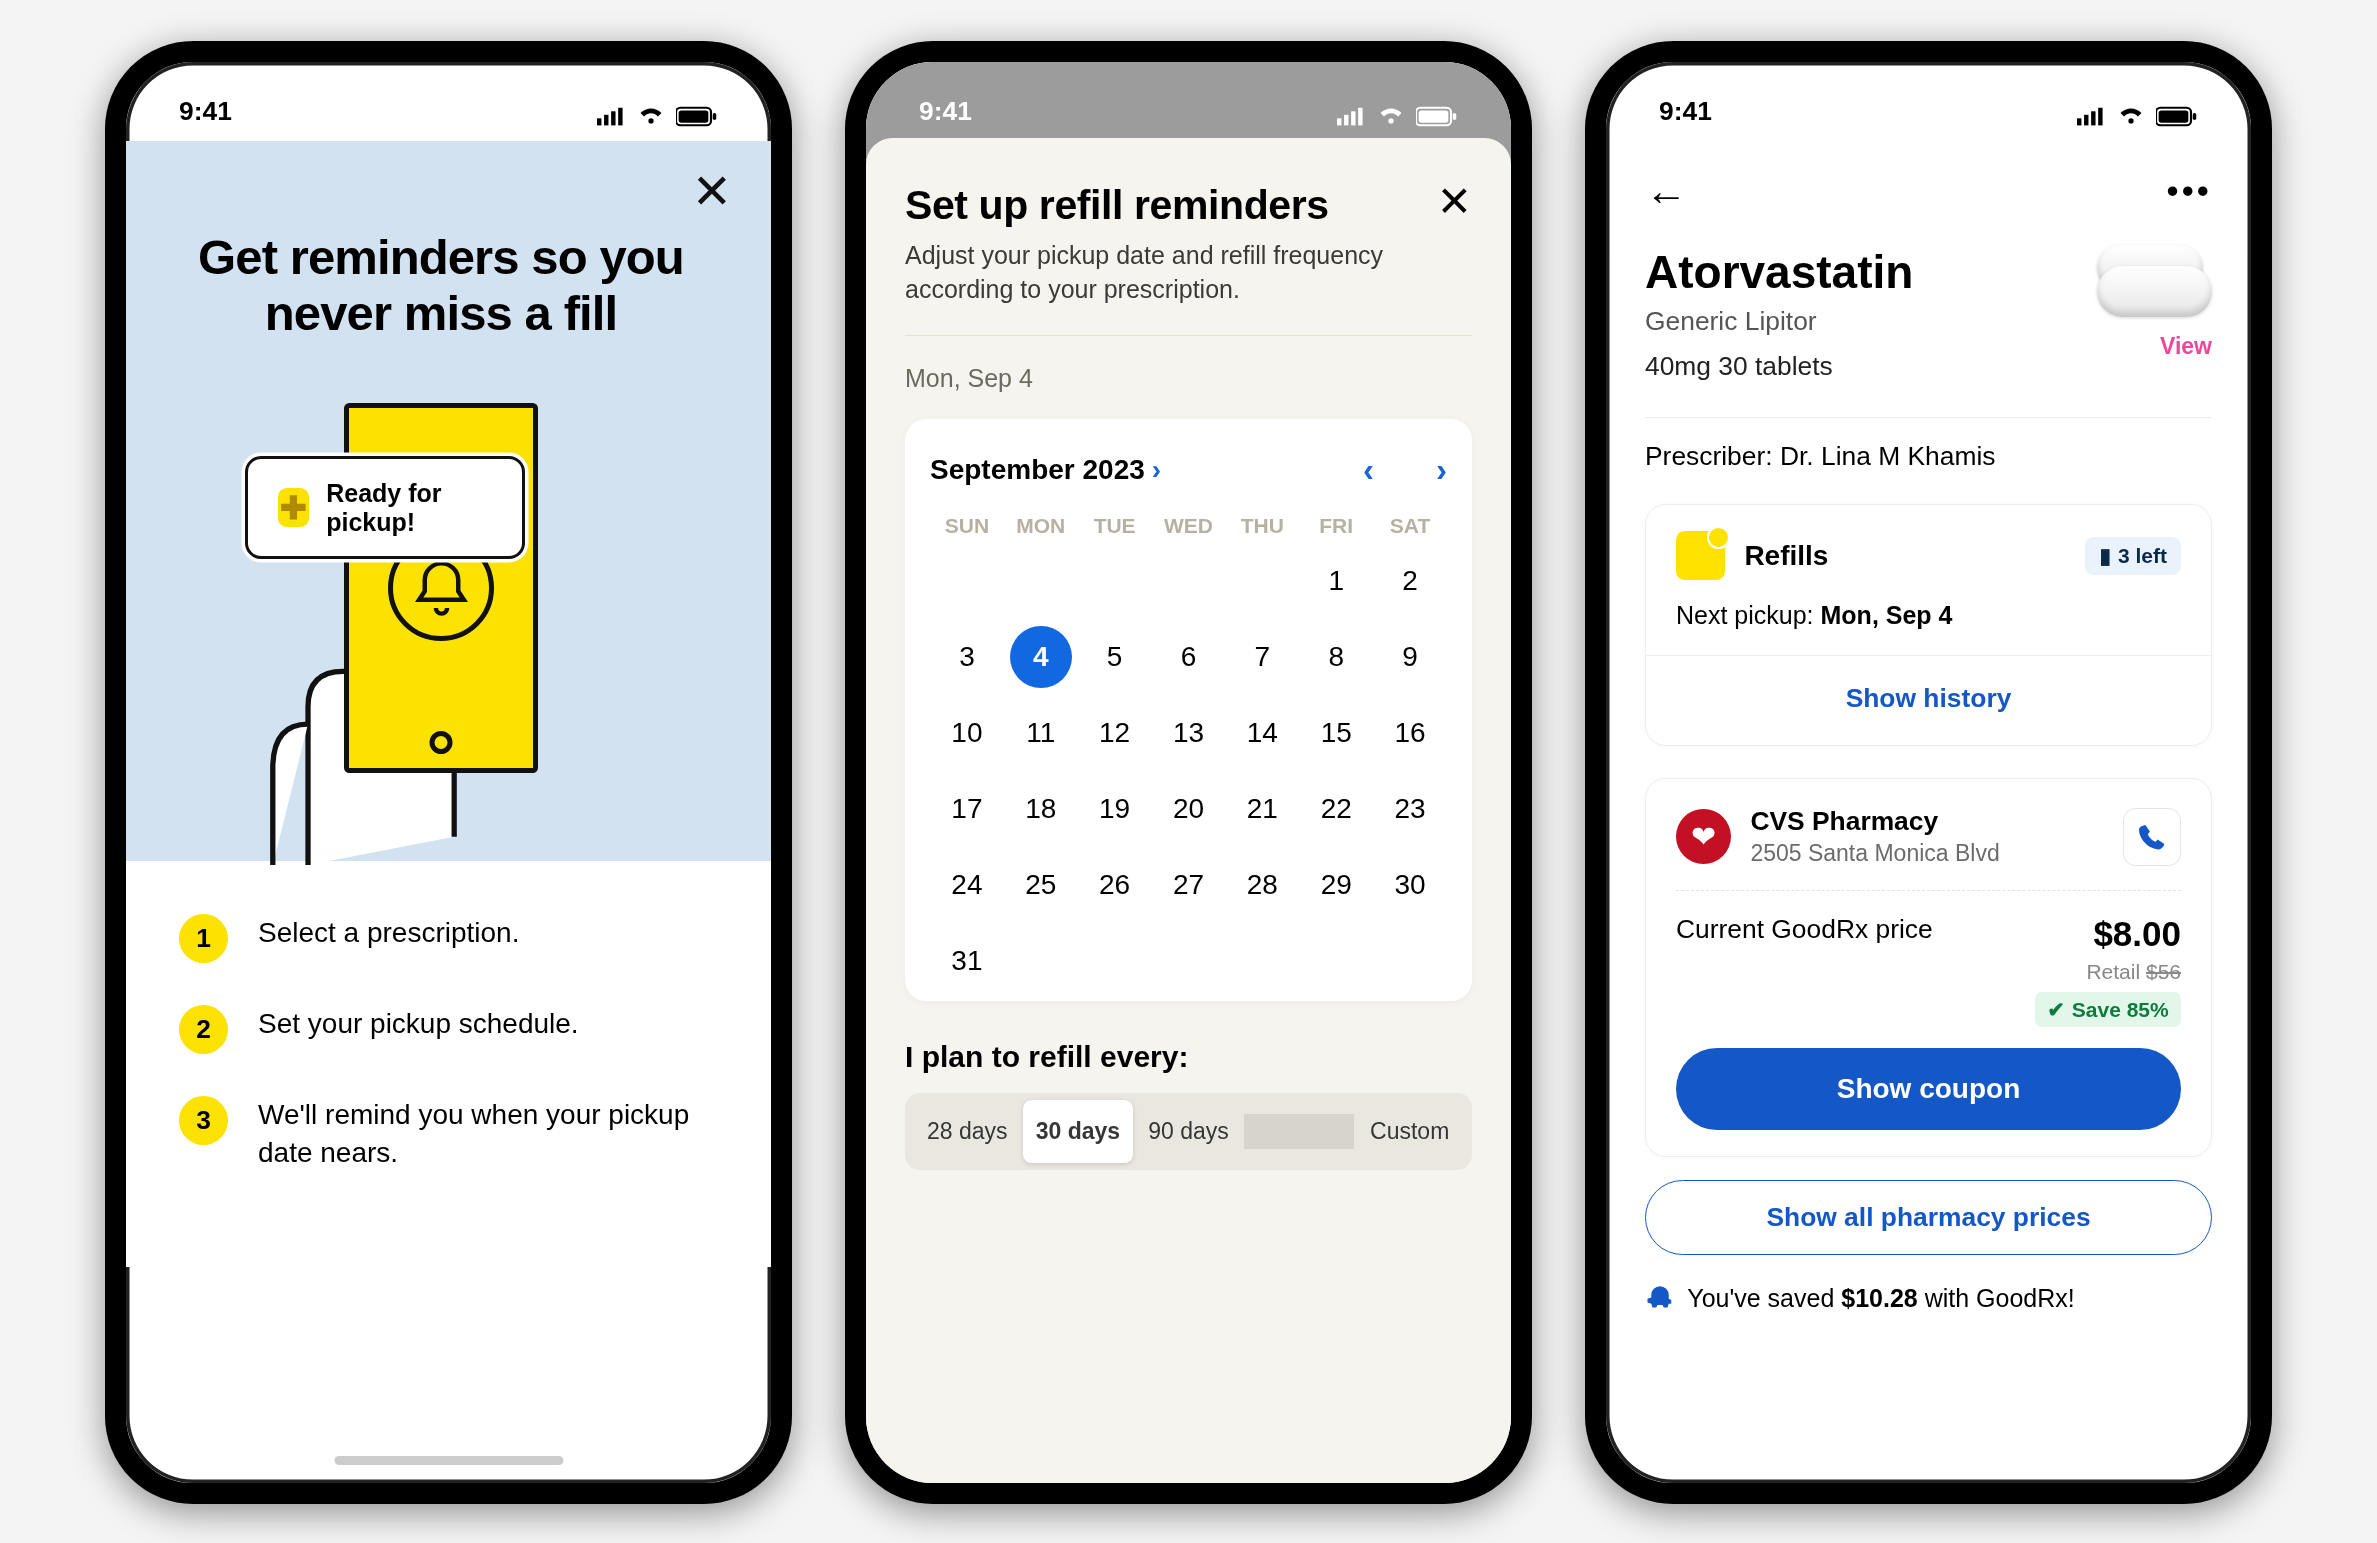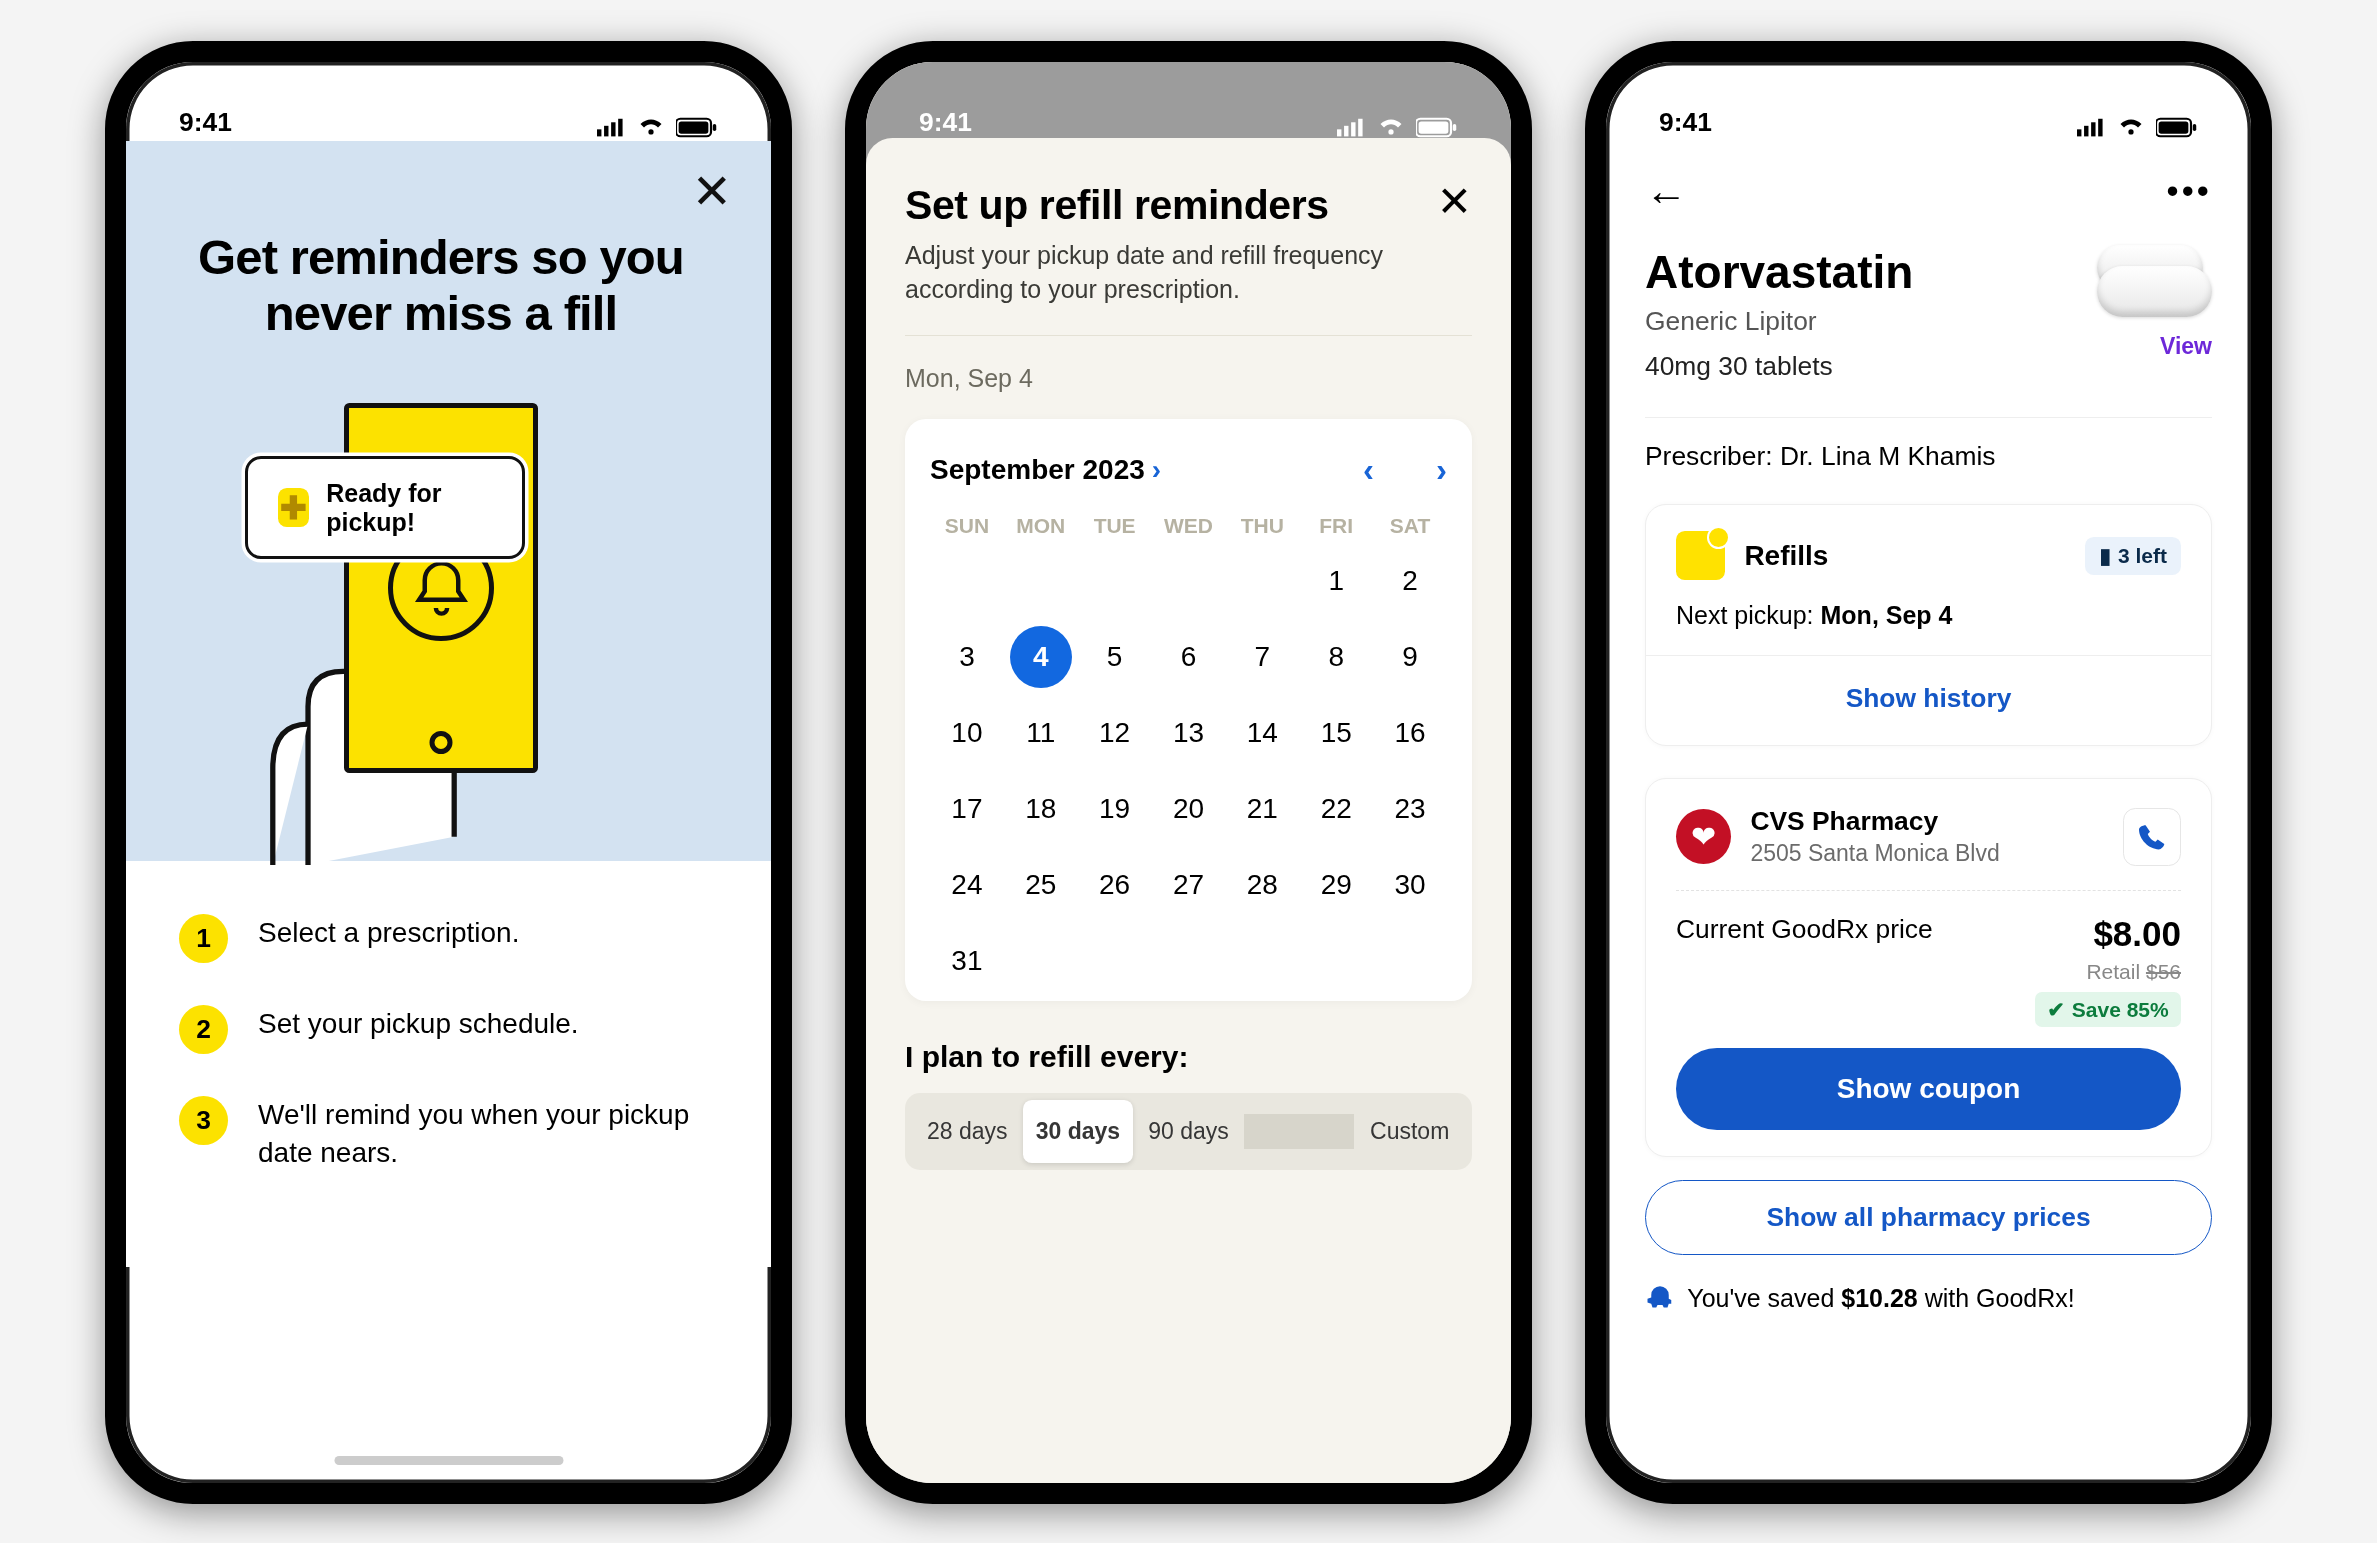--- a/index.html
+++ b/index.html
@@ -21,21 +21,21 @@
     border-radius: 88px;
     box-shadow: 0 8.8px 35px rgba(0,0,0,.4), inset 0 0 0 3.5px #222;
     position: relative;
     overflow: hidden;
   }
   .status-bar {
     height: 79px;
     display: flex;
     align-items: flex-end;
     justify-content: space-between;
-    padding: 0 53px 3px 53px;
+    padding: 0 53px 14px 53px;
     font-size: 26.4px;
     font-weight: 600;
   }
   .status-right { display:flex; align-items:center; gap:10.6px; }
   .close-x {
     position: absolute;
     top: 106px;
     right: 39px;
     font-size: 48px;
     font-weight: 300;
@@ -116,21 +116,21 @@
   .s3-wrap{padding:0 39px;}
   .s3-top{display:flex;justify-content:space-between;align-items:center;padding-top:26.4px;}
   .s3-back{font-size:42px;} .s3-more{font-size:33px;font-weight:900;letter-spacing:3.5px;}
   .s3-header{display:flex;justify-content:space-between;align-items:flex-start;margin-top:30px;}
   .drug-name{font-size:46px;font-weight:700;}
   .drug-sub{font-size:26.4px;color:#555;margin-top:7px;}
   .drug-dose{font-size:26.4px;color:#222;margin-top:14px;}
   .pill-img{display:flex;flex-direction:column;align-items:flex-end;gap:5.3px;}
   .pill{width:115px;height:51px;background:linear-gradient(#fff,#e7e7e7);border-radius:35px;box-shadow:inset 0 -5.3px 7px rgba(0,0,0,.15),0 0.9px 3.5px rgba(0,0,0,.15);}
   .pill.small{width:106px;height:46px;margin-right:-19.4px;}
-  .view-link{color:#6d28d9;font-size:23px;font-weight:600;margin-top:10.6px}
+  .view-link{color:#ec4899;font-size:23px;font-weight:600;margin-top:10.6px}
   .s3-divider{border:0;border-top:1.8px solid #eee;margin:35px 0 23px 0;}
   .meta{font-size:26.4px;color:#000;margin-top:7px;}
   .card{background:#fff;border:1.8px solid #eee;border-radius:21px;padding:26.4px 30px;margin-top:32px;box-shadow:0 0.9px 5.3px rgba(0,0,0,.03);}
   .card-row{display:flex;align-items:center;gap:19.4px;}
   .med-icon{width:49px;height:49px;background:#ffe200;border-radius:8.8px;position:relative;}
   .med-icon::after{content:"";position:absolute;right:-5.3px;top:-5.3px;width:19.4px;height:19.4px;border-radius:50%;background:#ffe200;border:2.6px solid #fff;}
   .refills-title{font-size:28px;font-weight:700;flex:1;}
   .chip{background:#eaf2fb;color:#0a2a4a;font-size:21px;font-weight:700;border-radius:8.8px;padding:7px 14px;display:flex;align-items:center;gap:7px;}
   .nextpick{font-size:25px;margin-top:21px;}
   .show-history{color:#1457c6;font-weight:700;font-size:26.4px;text-align:center;padding:26.4px 0 5.3px 0;}

